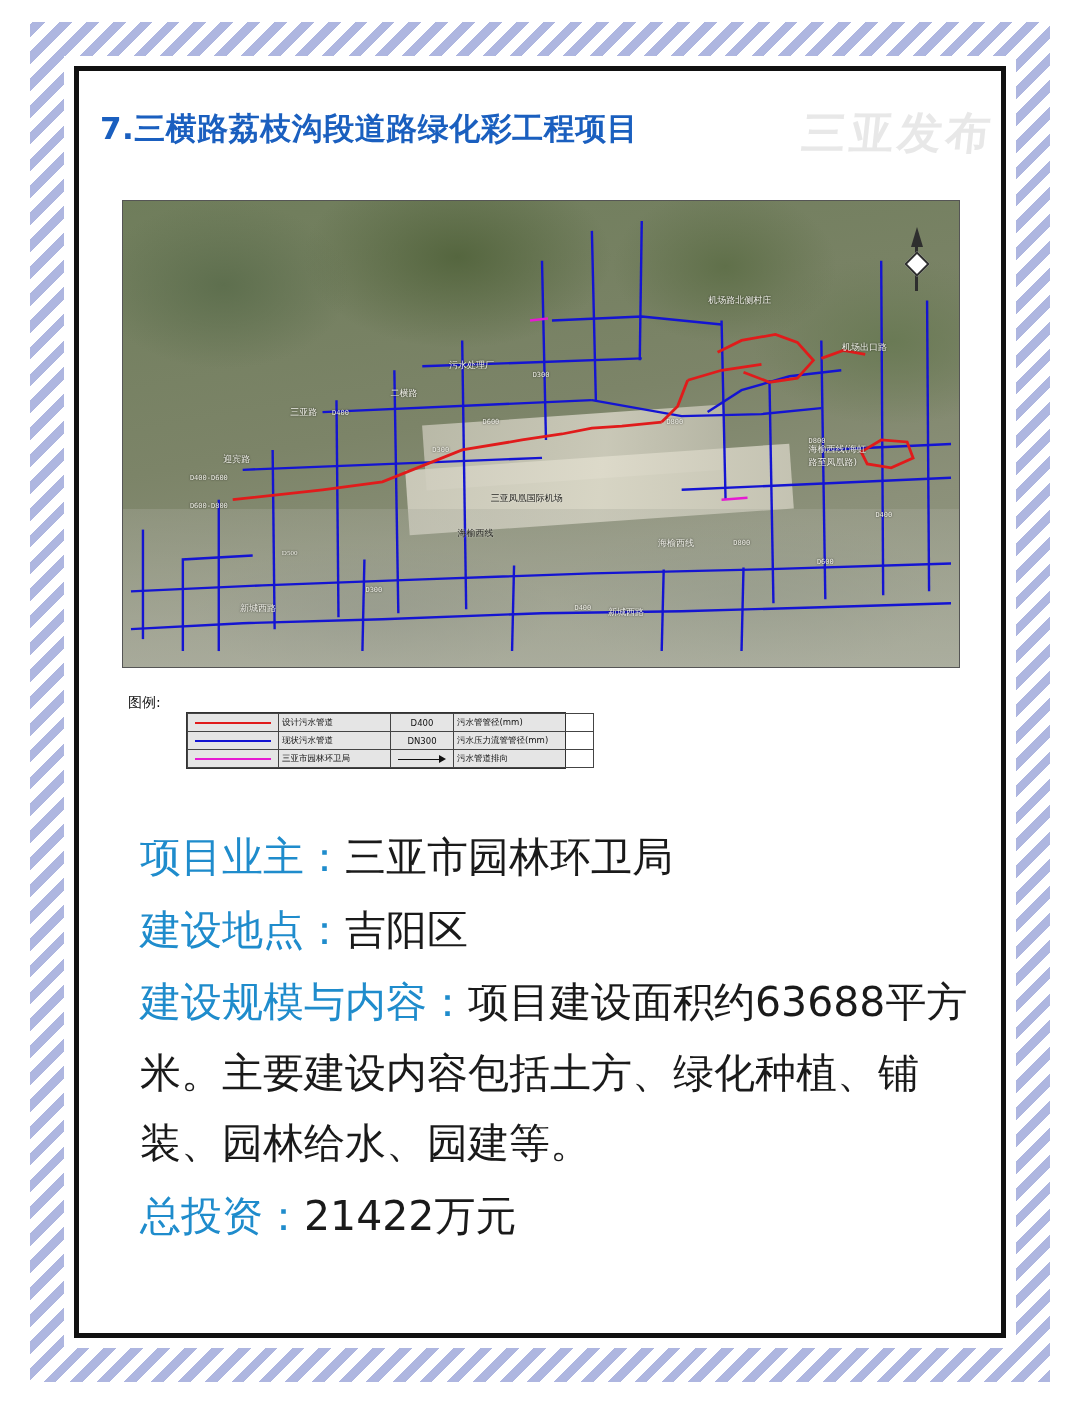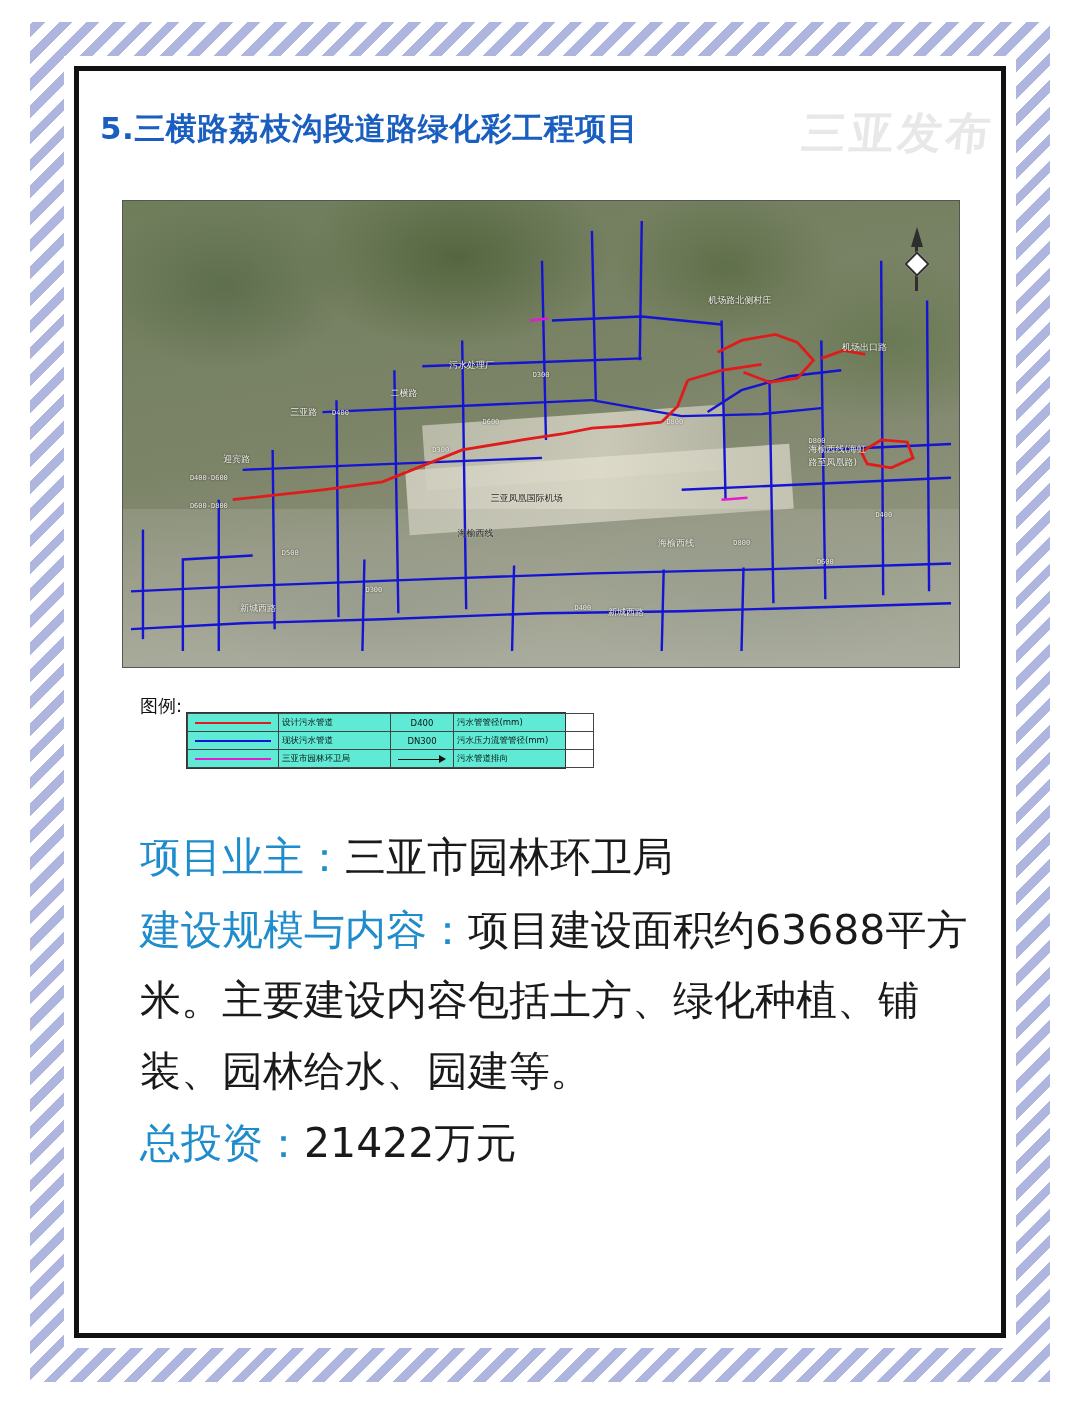--- a/index.html
+++ b/index.html
@@ -189,34 +189,34 @@
     width: 14px;
     height: 14px;
     background: #fff;
     border: 2px solid #2e2e2e;
     transform: rotate(45deg);
   }
 
   
   .legend-title {
     position: absolute;
-    left: 140px;
+    left: 128px;
     top: 694px;
-    font-size: 18px;
+    font-size: 14px;
     color: #111;
     font-family: "DejaVu Sans", "Liberation Sans", sans-serif;
   }
   .legend-box {
     position: absolute;
     left: 186px;
     top: 712px;
     width: 378px;
     border: 1px solid #333;
     border-collapse: collapse;
-    background: #5eead4;
+    background: #e5e5e5;
   }
   table.legend {
     border-collapse: collapse;
     width: 378px;
     table-layout: fixed;
   }
   table.legend td {
     border: 1px solid #444;
     height: 17px;
     font-size: 8.5px;
@@ -262,21 +262,21 @@
 </head>
 <body>
 
 <div class="page">
 
   <div class="stripe-frame"></div>
   <div class="stripe-inner-white"></div>
   <div class="black-border"></div>
 
   <div class="header">
-    <div class="doc-title">5.三横路荔枝沟段道路绿化彩工程项目</div>
+    <div class="doc-title">7.三横路荔枝沟段道路绿化彩工程项目</div>
     <div class="watermark">三亚发布</div>
   </div>
 
   <div class="map-wrap">
     <div class="map-base"></div>
     <div class="airport-apron"></div>
     <div class="airport-strip"></div>
     <div class="urban-haze"></div>
 
     <svg viewBox="0 0 838 468" preserveAspectRatio="none" style="position:absolute;inset:0;width:100%;height:100%">
@@ -341,21 +341,21 @@
     <div class="map-label" style="left:64%; top:72%;">海榆西线</div>
     <div class="map-label" style="left:39%; top:34%;">污水处理厂</div>
 
     <div class="map-code" style="left:8%;  top:50%;">D400-D600</div>
     <div class="map-code" style="left:8%;  top:56%;">D600-D800</div>
     <div class="map-code" style="left:25%; top:36%;">D400</div>
     <div class="map-code" style="left:43%; top:38%;">D600</div>
     <div class="map-code" style="left:37%; top:44%;">D300</div>
     <div class="map-code" style="left:65%; top:38%;">D800</div>
     <div class="map-code" style="left:82%; top:42%;">D800</div>
-    <div class="map-code" style="left:19%; top:66%;">D500</div>
+    <div class="map-code" style="left:19%; top:66%;font-family:Liberation Serif, serif;">D500</div>
     <div class="map-code" style="left:29%; top:74%;">D300</div>
     <div class="map-code" style="left:54%; top:78%;">D400</div>
     <div class="map-code" style="left:73%; top:64%;">D800</div>
     <div class="map-code" style="left:83%; top:68%;">D600</div>
     <div class="map-code" style="left:90%; top:58%;">D400</div>
     <div class="map-code" style="left:49%; top:28%;">D300</div>
 
     <div class="compass">
       <div class="needle-n"></div>
       <div class="shaft"></div>
@@ -395,20 +395,23 @@
       </tr>
     </tbody>
       </table>
   </div>
 
   <div class="info">
     <div class="row">
       <span class="k">项目业主：</span><span class="v">三亚市园林环卫局</span>
     </div>
     <div class="row">
+      <span class="k">建设地点：</span><span class="v">吉阳区</span>
+    </div>
+    <div class="row">
       <span class="k">建设规模与内容：</span><span class="v">项目建设面积约63688平方米。主要建设内容包括土方、绿化种植、铺装、园林给水、园建等。</span>
     </div>
     <div class="row">
       <span class="k">总投资：</span><span class="v">21422万元</span>
     </div>
   </div>
 
 </div>
 
 </body></html>

